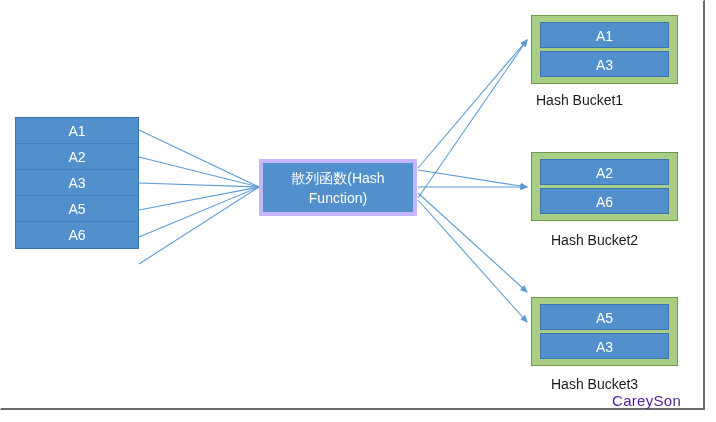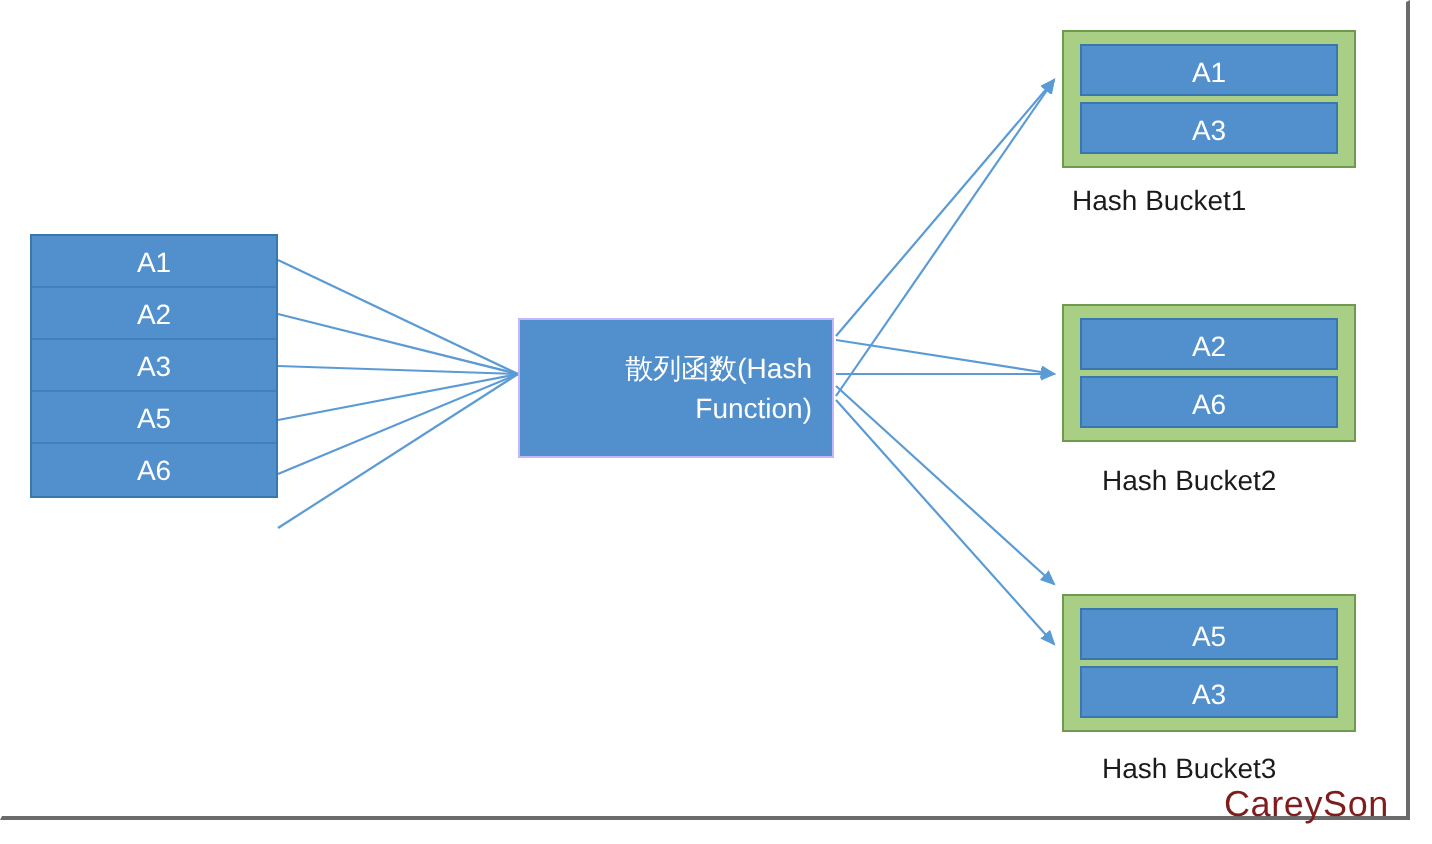--- a/index.html
+++ b/index.html
@@ -60,31 +60,31 @@
     box-sizing: border-box;
   }
   .src-row:last-child { border-bottom: none; }
 
   
   #hash-node {
     position: absolute;
     left: 259px;
     top: 159px;
     width: 158px;
-    height: 70px;
+    height: 57px;
     background: #5190cd;
-    border: 1px solid #c4b5fd;
+    border: 4px solid #c4b5fd;
     box-sizing: border-box;
     color: #ffffff;
     font-size: 14px;
     line-height: 20px;
     display: flex;
     align-items: center;
     justify-content: center;
-    text-align: right;
+    text-align: center;
     padding: 0 10px;
   }
 
   
   .bucket {
     position: absolute;
     width: 147px;
     background: #a9ce86;
     border: 1px solid #6f9a4e;
     box-sizing: border-box;
@@ -115,22 +115,22 @@
   }
   #bucket-label-1 { left: 536px; top: 92px; }
   #bucket-label-2 { left: 551px; top: 232px; }
   #bucket-label-3 { left: 551px; top: 376px; }
 
   
   #watermark {
     position: absolute;
     left: 612px;
     top: 392px;
-    font-size: 18px;
-    color: #7f1d1d;
+    font-size: 15px;
+    color: #4c1d95;
     letter-spacing: 0.3px;
     font-family: "Liberation Sans", sans-serif;
     text-align: center;
   }
 </style>
 </head>
 <body>
 
 <div id="canvas">
 

